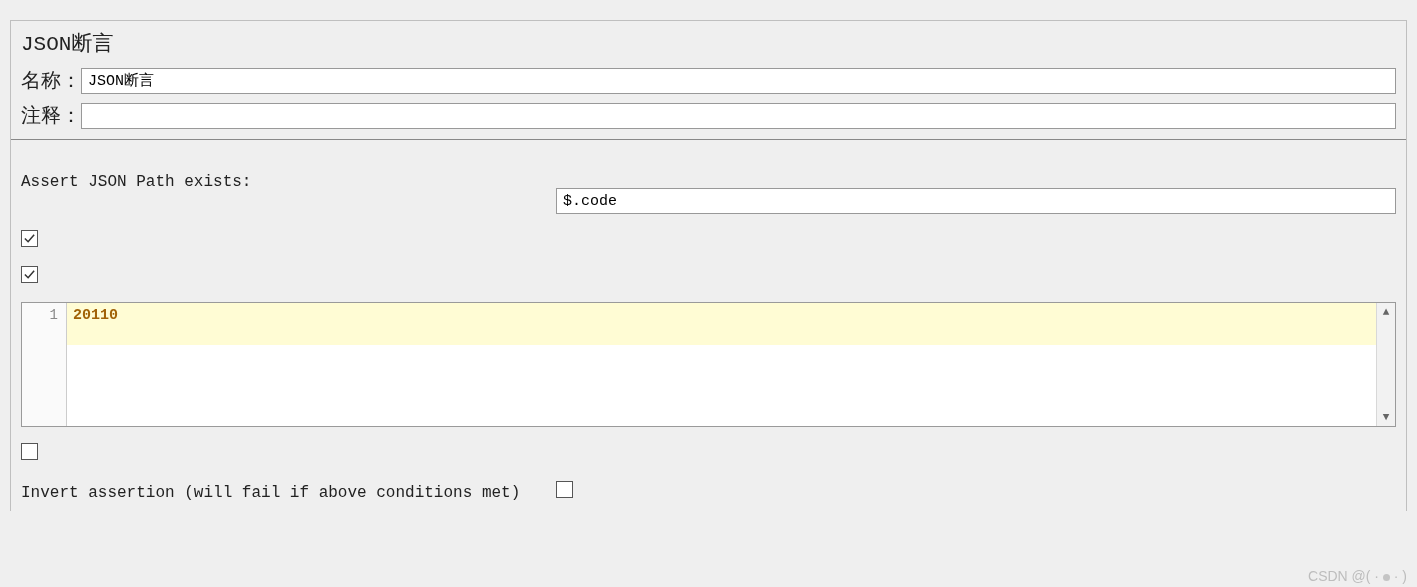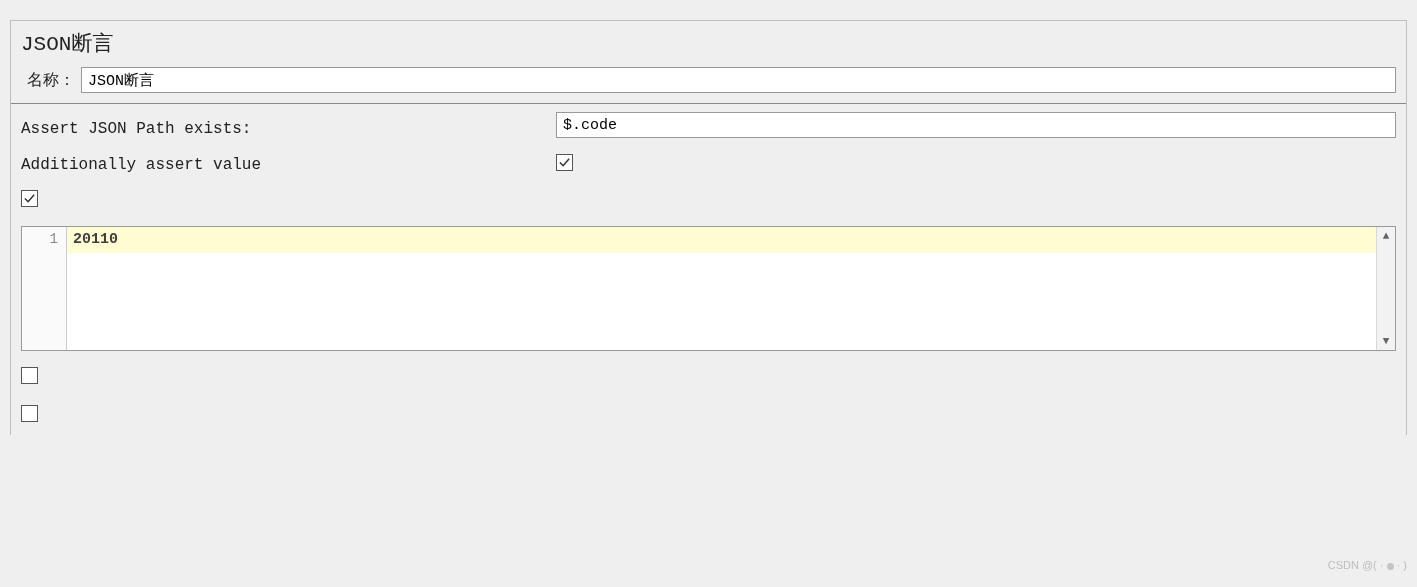--- a/index.html
+++ b/index.html
@@ -23,39 +23,39 @@
     font-size: 21px;
     padding: 8px 10px 6px 10px;
   }
   .row {
     display: flex;
     align-items: center;
     padding: 4px 10px;
   }
   .row-label-narrow {
     width: 60px;
-    font-size: 16px;
+    font-size: 20px;
     text-align: center;
   }
   .text-input {
     flex: 1;
     height: 26px;
     border: 1px solid #999;
     background: #fff;
     font-family: inherit;
     font-size: 15px;
     padding: 0 6px;
   }
   .divider {
     border-top: 1.5px solid #888;
     margin: 6px 0 0 0;
   }
   .grid-row {
     display: flex;
-    align-items: flex-end;
+    align-items: center;
     padding: 8px 10px;
   }
   .grid-label {
     width: 535px;
     font-family: "Courier New", monospace;
     font-size: 16px;
     padding-top: 2px;
   }
   .grid-control {
     flex: 1;
@@ -88,23 +88,23 @@
     background: #fafafa;
   }
   .code-lines {
     flex: 1;
     font-family: "Courier New", monospace;
     font-size: 15px;
     padding: 0;
   }
   .code-line {
     background: #fffcd4;
-    padding: 4px 6px 4px 6px;
+    padding: 4px 6px 20px 6px;
     line-height: 18px;
-    color: #404040;
+    color: #a16207;
     font-weight: bold;
   }
   .editor-scrollbar {
     width: 19px;
     border-left: 1px solid #d8d8d8;
     background: #f2f2f2;
     display: flex;
     flex-direction: column;
     justify-content: space-between;
     align-items: center;
@@ -114,22 +114,22 @@
     height: 18px;
     display: flex;
     align-items: center;
     justify-content: center;
     color: #666;
     font-size: 11px;
   }
   .watermark {
     position: fixed;
     right: 10px;
-    bottom: 16px;
-    font-size: 11px;
+    bottom: 3px;
+    font-size: 14px;
     color: #bdbdbd;
     font-family: Arial, sans-serif;
   }
   .watermark .dot {
     display: inline-block;
     width: 7px;
     height: 7px;
     border-radius: 50%;
     background: #c4c4c4;
     vertical-align: middle;
@@ -140,32 +140,35 @@
 
 <div class="panel">
 
   <div class="title">JSON断言</div>
 
   <div class="row">
     <div class="row-label-narrow">名称：</div>
     <input type="text" class="text-input" value="JSON断言" style="">
   </div>
 
+  <div class="row">
+    <div class="row-label-narrow">注释：</div>
+    <input type="text" class="text-input" value="" style="">
+  </div>
 
   <div class="divider"></div>
 
   <div class="grid-row">
     <div class="grid-label">Assert JSON Path exists:</div>
     <div class="grid-control">
-      <input type="text" class="text-input" style="width: 100%;" value="$.code">
-    </div>
-  </div>
-
-  <div class="grid-row">
-    <div class="grid-label">Additionally assert value</div>
+      <input type="text" class="text-input" style="width: 100%; margin-top: 40px;" value="$.code">
+    </div>
+  </div>
+
+  <div class="grid-row">
     <div class="grid-control">
       <span class="check">
         <svg viewBox="0 0 14 14">
             <polyline points="2,7 5.5,10.5 12,3" fill="none" stroke="#333" stroke-width="1.6"></polyline>
           </svg>
       </span>
     </div>
   </div>
 
   <div class="grid-row">
@@ -195,20 +198,21 @@
     </div>
   </div>
 
   <div class="grid-row">
     <div class="grid-control">
       <span class="check"></span>
     </div>
   </div>
 
   <div class="grid-row">
+    <div class="grid-label">Invert assertion (will fail if above conditions met)</div>
     <div class="grid-control">
       <span class="check"></span>
     </div>
   </div>
 
 </div>
 
 <div class="watermark">
   <span>CSDN @( · </span><span class="dot"></span><span> · )</span>
 </div>

